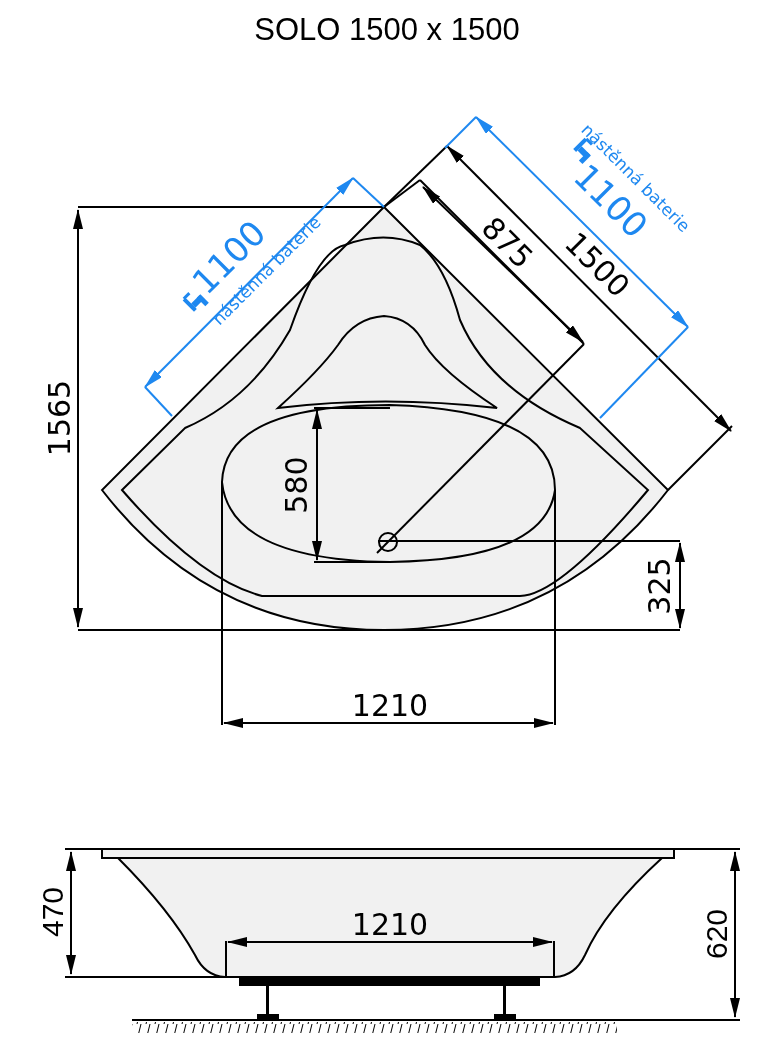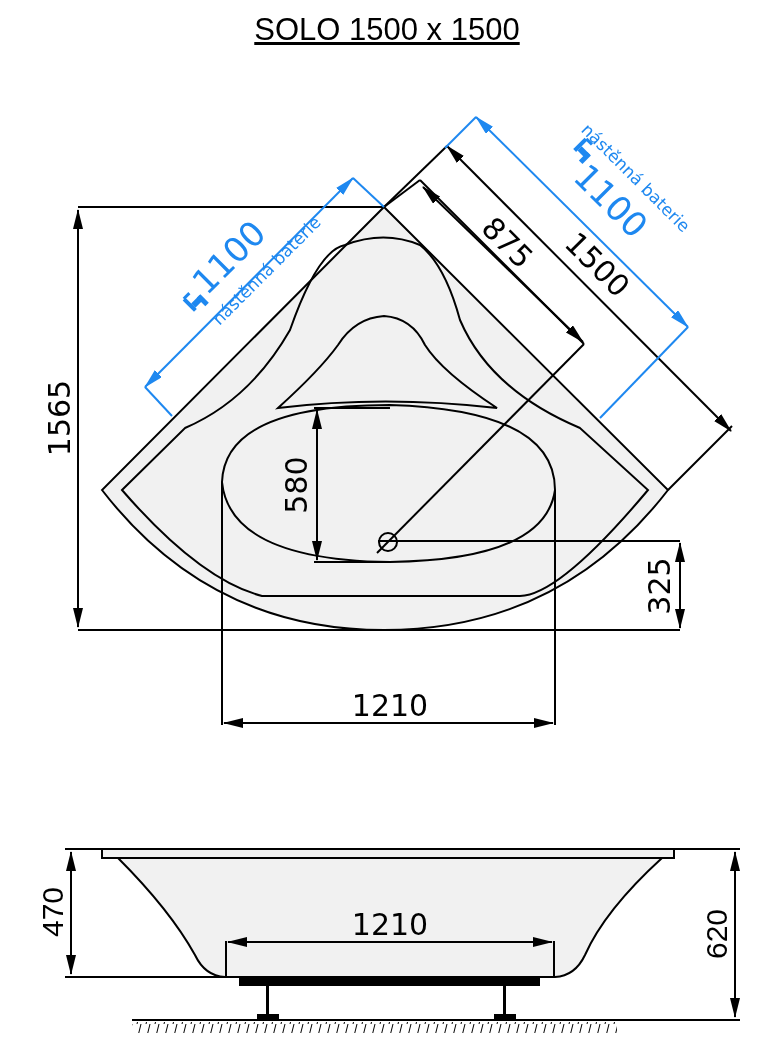--- a/index.html
+++ b/index.html
@@ -1,19 +1,19 @@
 <!DOCTYPE html>
 <html><head>
 <meta charset="utf-8">
 <style>
   html, body { margin: 0; padding: 0; background: #ffffff; }
   body { width: 774px; height: 1055px; position: relative; overflow: hidden; }
   .title {
     position: absolute; left: 0; top: 12px; width: 774px; text-align: center;
-    font-family: "Liberation Sans", sans-serif; font-size: 31px; color: #000; text-decoration: underline;
+    font-family: "Liberation Sans", sans-serif; font-size: 31px; color: #000;
   }
   svg { position: absolute; left: 0; top: 0; }
   .dimtxt { font-family: "DejaVu Sans", sans-serif; font-size: 30px; fill: #000; }
   .bluetxt { font-family: "DejaVu Sans", sans-serif; fill: #1e88f0; }
 </style>
 </head>
 <body>
 
 <div class="title">SOLO 1500 x 1500</div>
 

